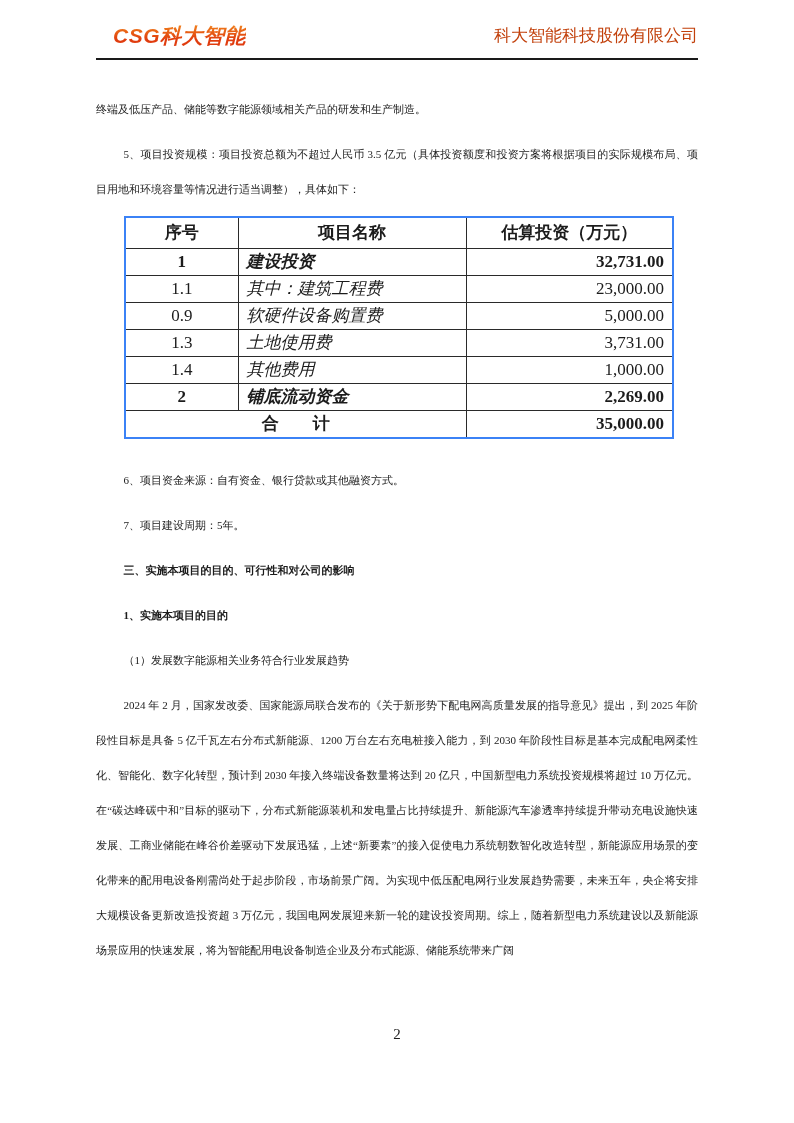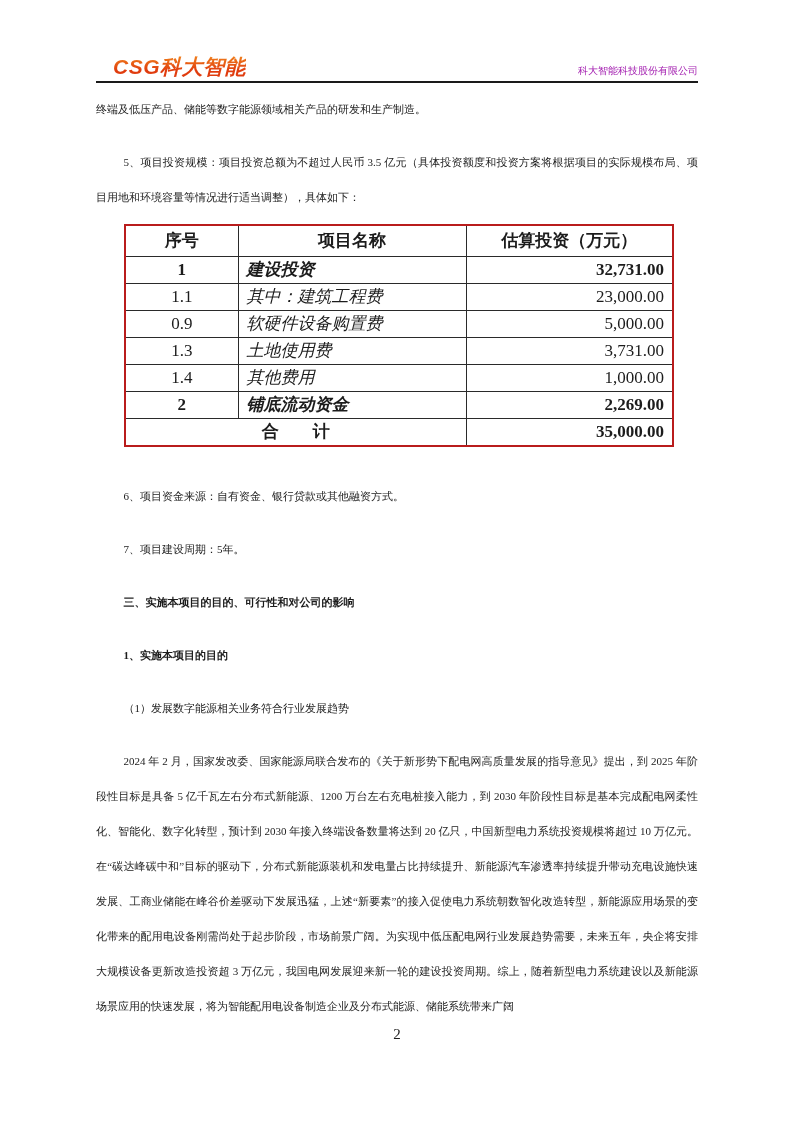--- a/index.html
+++ b/index.html
@@ -12,79 +12,79 @@
     background: #ffffff;
     font-family: "Liberation Serif", "DejaVu Serif", serif;
     color: #1c1c1c;
     overflow: hidden;
   }
   
   .header {
     position: absolute;
     left: 96px;
     right: 96px;
-    top: 51px;
+    top: 28px;
     height: 32px;
     border-bottom: 2px solid #1a1a1a;
     display: flex;
     justify-content: space-between;
     align-items: flex-end;
-    padding-bottom: 4px;
+    padding-bottom: 12px;
   }
   .logo {
     font-family: "Liberation Sans", sans-serif;
     font-style: italic;
     font-weight: bold;
     font-size: 21px;
     letter-spacing: 0.5px;
     line-height: 1;
     background: linear-gradient(180deg, #f0801c 0%, #e03c0e 70%);
     -webkit-background-clip: text;
     background-clip: text;
     -webkit-text-fill-color: transparent;
     color: #e0470f;
     padding-left: 17px;
   }
   .company-name {
-    font-size: 10px;
-    color: #a21caf;
+    font-size: 17px;
+    color: #c2410c;
     line-height: 1.2;
   }
   
   .content {
     position: absolute;
     left: 96px;
     right: 96px;
     top: 92px;
   }
   .para {
     font-size: 11px;
     line-height: 35px;
     text-align: justify;
     text-indent: 2.5em;
   }
   .para.no-indent { text-indent: 0; }
-  .para.gap-top { margin-top: 18px; }
+  .para.gap-top { margin-top: 10px; }
   .bold { font-weight: bold; }
   
   table.inv {
     border-collapse: collapse;
     width: 548px;
     margin: 9px 0 0 28px;
     font-size: 17px;
     table-layout: fixed;
   }
   table.inv th, table.inv td {
     border: 1px solid #2a2a2a;
     padding: 2px 8px;
     height: 26px;
     line-height: 22px;
     vertical-align: middle;
   }
-  table.inv { border: 2px solid #b91c1c; }
+  table.inv { border: 2px solid #3b82f6; }
   table.inv thead th { height: 31px; font-weight: bold; text-align: center; }
   .col-no  { width: 113px; }
   .col-name{ width: 228px; }
   .col-amt { width: 207px; }
   td.c { text-align: center; }
   td.r { text-align: right; padding-right: 10px; }
   td.name { text-align: left; font-style: italic; }
   td.name.indent { }
   tr.bold-row td { font-weight: bold; }
   

